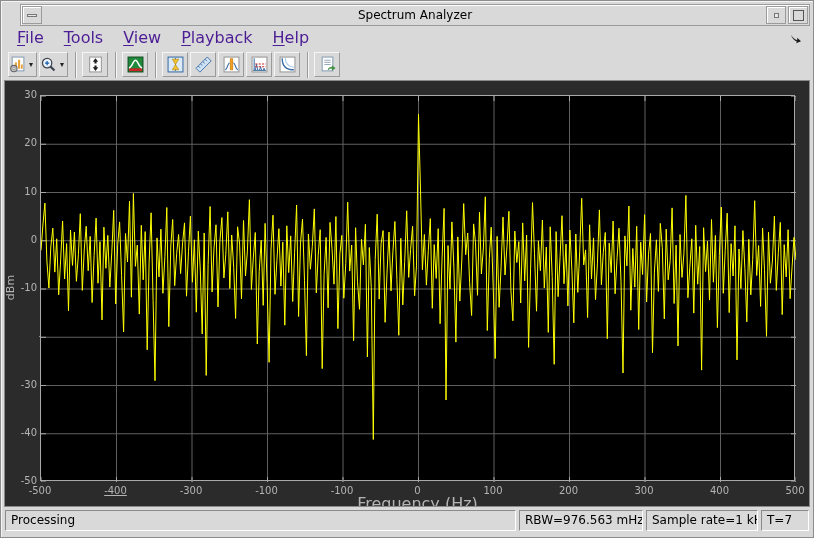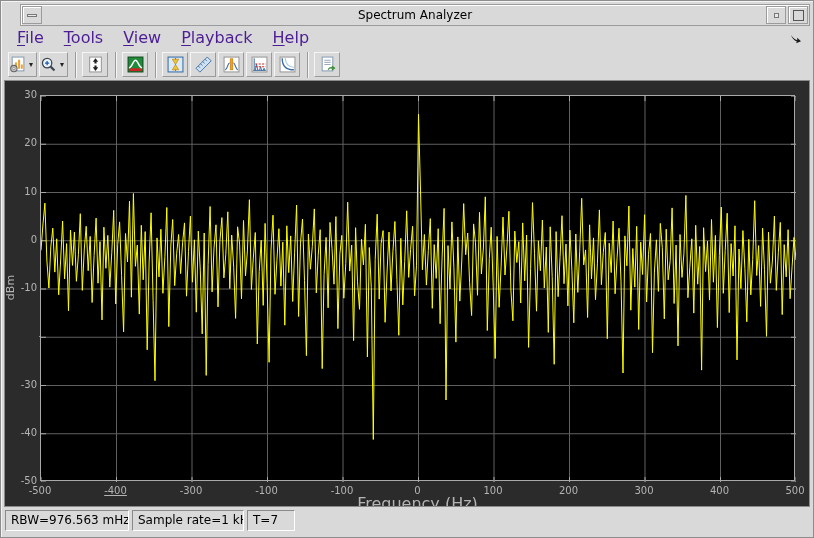--- a/index.html
+++ b/index.html
@@ -359,18 +359,19 @@
         <div class="tick-label xtick" style="left: 488px; top: 404px;">100</div>
         <div class="tick-label xtick" style="left: 563.5px; top: 404px;">200</div>
         <div class="tick-label xtick" style="left: 639px; top: 404px;">300</div>
         <div class="tick-label xtick" style="left: 714.5px; top: 404px;">400</div>
         <div class="tick-label xtick" style="left: 790px; top: 404px;">500</div>
       </div>
     <div class="xlabel">Frequency (Hz)</div>
   </div>
 
   <div class="statusbar">
+    <div class="status-panel grow">Processing</div>
     <div class="status-panel w-rbw">RBW=976.563 mHz</div>
     <div class="status-panel w-rate">Sample rate=1 kHz</div>
     <div class="status-panel w-time">T=7</div>
   </div>
 
 </div>
 
 </body></html>

